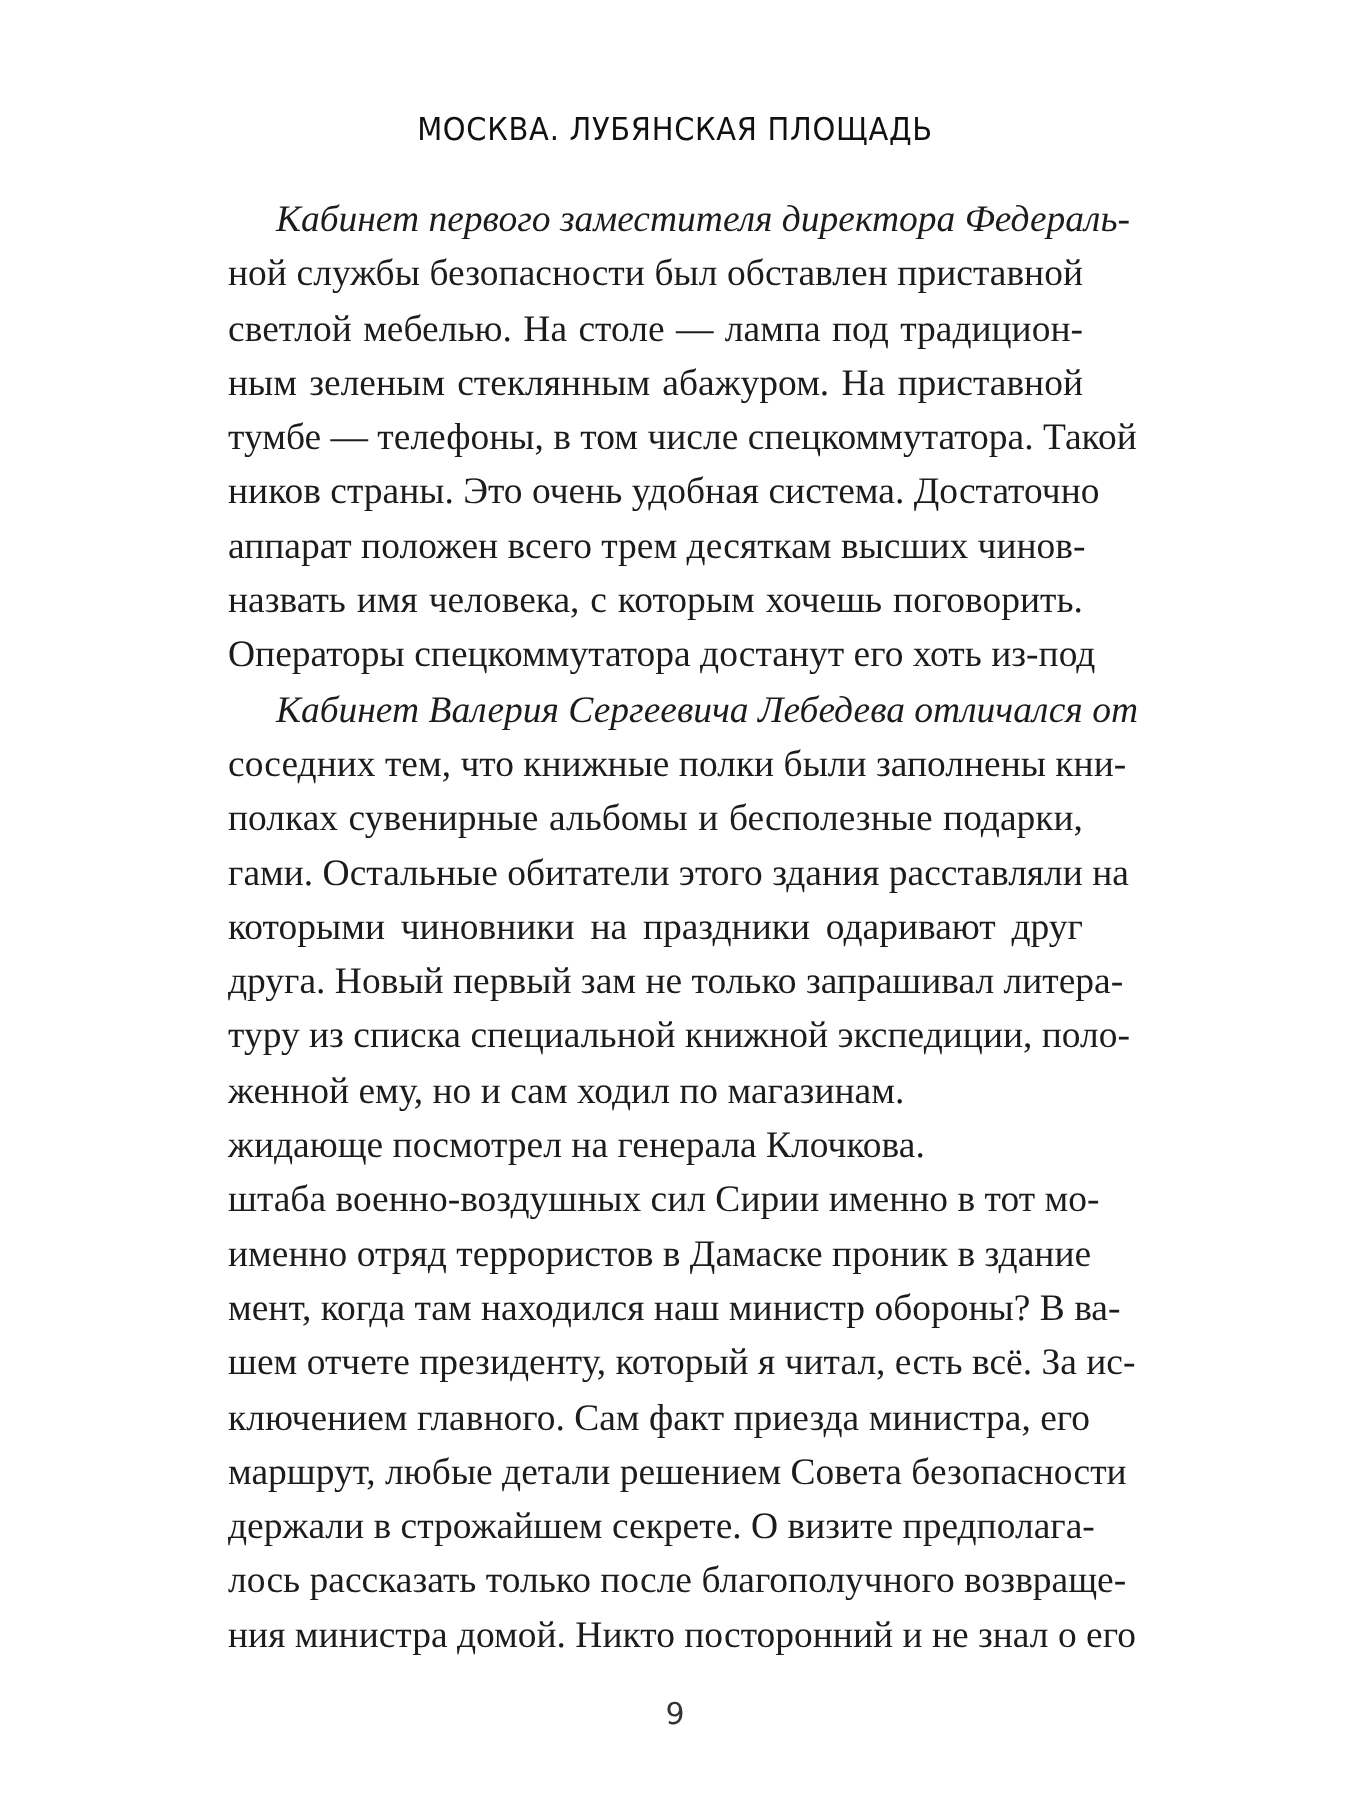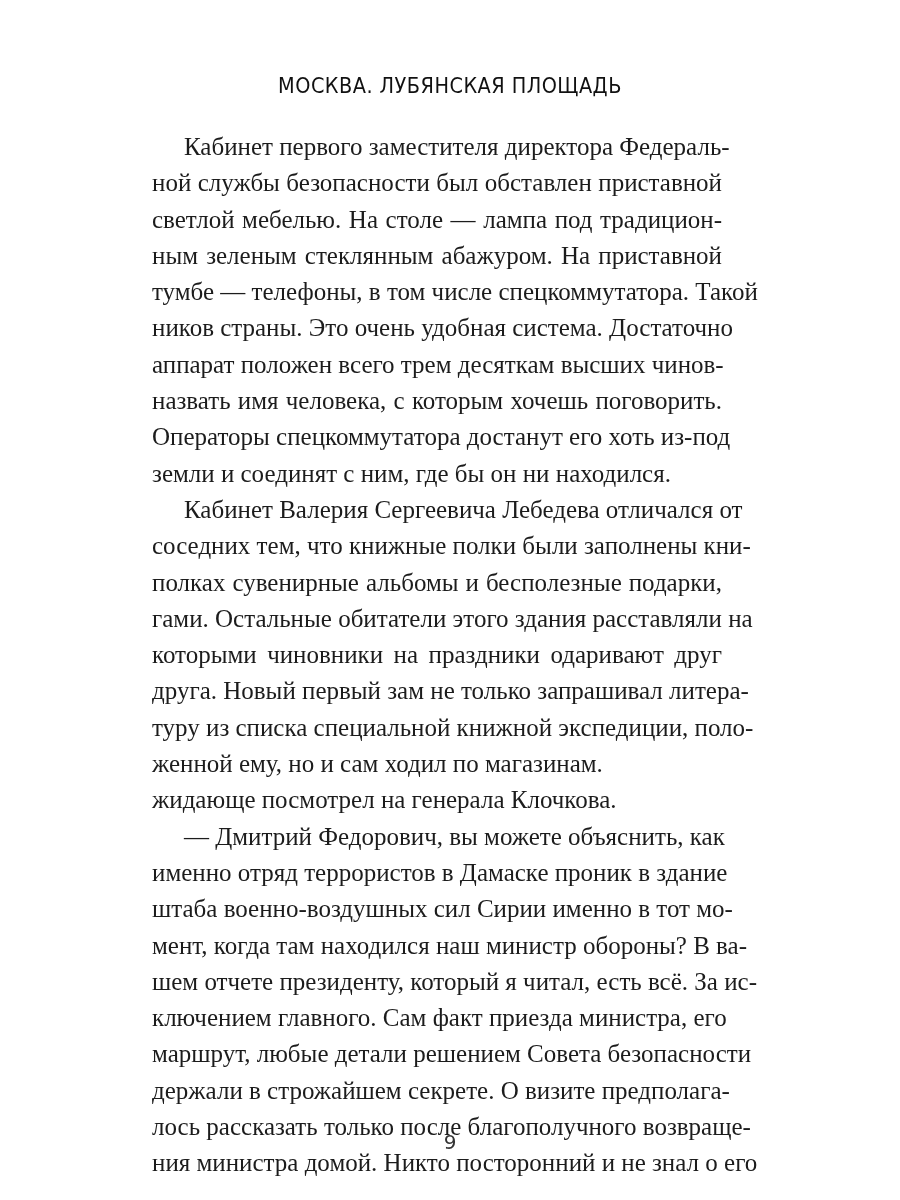--- a/index.html
+++ b/index.html
@@ -9,21 +9,21 @@
     font-family:"DejaVu Sans", sans-serif; font-size:21px; letter-spacing:0.5px;
     transform:scaleX(0.92); transform-origin:center;
     color:#111;
   }
   .body {
     position:absolute; left:152px; top:129px; width:570px;
     font-family:"Liberation Serif", serif; font-size:25px; line-height:36.3px;
     color:#1c1c1c;
   }
   .line { display:block; white-space:nowrap; text-align:justify; text-align-last:justify; height:36.3px; }
-  .line.indent { padding-left:32px; }
+  .line.indent { padding-left:32px;font-style:italic; }
   .line.last { text-align-last:left; }
   .pageno {
     position:absolute; left:0; width:900px; top:1130px; text-align:center;
     font-family:"DejaVu Sans", sans-serif; font-size:20px; color:#333;
   }
 </style>
 </head>
 <body>
 
 <div class="header">МОСКВА. ЛУБЯНСКАЯ ПЛОЩАДЬ</div>
@@ -31,33 +31,31 @@
 <div class="body" id="body-text">
     <span class="line indent">Кабинет первого заместителя директора Федераль-</span>
     <span class="line">ной службы безопасности был обставлен приставной</span>
     <span class="line">светлой мебелью. На столе — лампа под традицион-</span>
     <span class="line">ным зеленым стеклянным абажуром. На приставной</span>
     <span class="line">тумбе — телефоны, в том числе спецкоммутатора. Такой</span>
     <span class="line">ников страны. Это очень удобная система. Достаточно</span>
     <span class="line">аппарат положен всего трем десяткам высших чинов-</span>
     <span class="line">назвать имя человека, с которым хочешь поговорить.</span>
     <span class="line">Операторы спецкоммутатора достанут его хоть из-под</span>
-    <span class="line last">земли и соединят с ним, где бы он ни находился.</span>
     <span class="line indent">Кабинет Валерия Сергеевича Лебедева отличался от</span>
     <span class="line">соседних тем, что книжные полки были заполнены кни-</span>
     <span class="line">полках сувенирные альбомы и бесполезные подарки,</span>
     <span class="line">гами. Остальные обитатели этого здания расставляли на</span>
     <span class="line">которыми чиновники на праздники одаривают друг</span>
     <span class="line">друга. Новый первый зам не только запрашивал литера-</span>
     <span class="line">туру из списка специальной книжной экспедиции, поло-</span>
     <span class="line last">женной ему, но и сам ходил по магазинам.</span>
     <span class="line last">жидающе посмотрел на генерала Клочкова.</span>
-    <span class="line indent">— Дмитрий Федорович, вы можете объяснить, как</span>
+    <span class="line">штаба военно-воздушных сил Сирии именно в тот мо-</span>
     <span class="line">именно отряд террористов в Дамаске проник в здание</span>
-    <span class="line">штаба военно-воздушных сил Сирии именно в тот мо-</span>
     <span class="line">мент, когда там находился наш министр обороны? В ва-</span>
     <span class="line">шем отчете президенту, который я читал, есть всё. За ис-</span>
     <span class="line">ключением главного. Сам факт приезда министра, его</span>
     <span class="line">маршрут, любые детали решением Совета безопасности</span>
     <span class="line">держали в строжайшем секрете. О визите предполага-</span>
     <span class="line">лось рассказать только после благополучного возвраще-</span>
     <span class="line">ния министра домой. Никто посторонний и не знал о его</span>
   </div>
 
 <div class="pageno">9</div>

